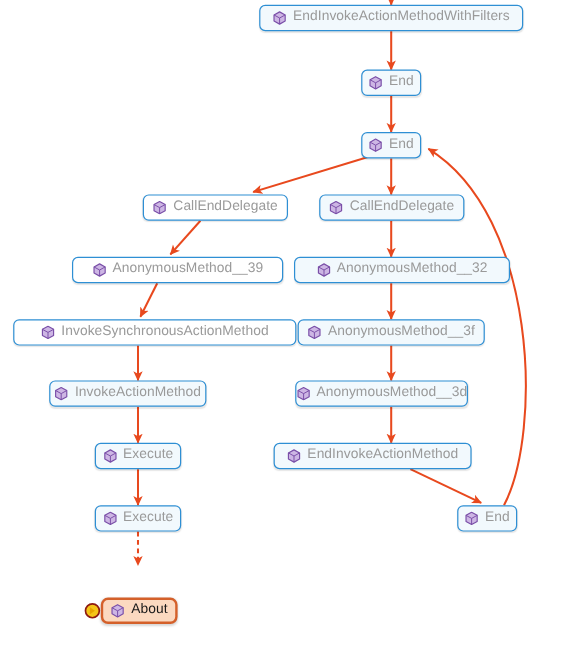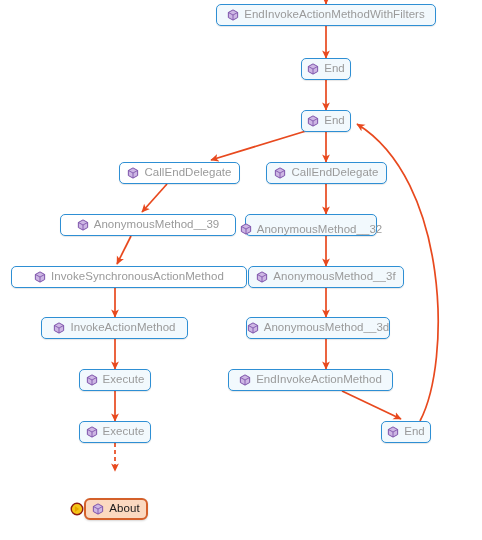--- a/index.html
+++ b/index.html
@@ -168,42 +168,42 @@
         </svg>
         <span class="label">CallEndDelegate</span>
       </div>
       <div class="node" style="left: 60px; top: 214px; width: 176px;">
         <svg class="cube-icon" viewBox="0 0 16 16" aria-hidden="true">
           <path d="M8 1.2 L14.2 4.6 L14.2 11.4 L8 14.8 L1.8 11.4 L1.8 4.6 Z" fill="#cdb6e4" stroke="#7A4FA8" stroke-width="1.3" stroke-linejoin="round"></path>
           <path d="M1.8 4.6 L8 8 L14.2 4.6 M8 8 L8 14.8" fill="none" stroke="#7A4FA8" stroke-width="1.1"></path>
         </svg>
         <span class="label">AnonymousMethod__39</span>
       </div>
-      <div class="node tint" style="left: 245px; top: 214px; width: 132px; align-items: flex-end;">
+      <div class="node tint" style="left: 245px; top: 214px; width: 180px;">
         <svg class="cube-icon" viewBox="0 0 16 16" aria-hidden="true">
           <path d="M8 1.2 L14.2 4.6 L14.2 11.4 L8 14.8 L1.8 11.4 L1.8 4.6 Z" fill="#cdb6e4" stroke="#7A4FA8" stroke-width="1.3" stroke-linejoin="round"></path>
           <path d="M1.8 4.6 L8 8 L14.2 4.6 M8 8 L8 14.8" fill="none" stroke="#7A4FA8" stroke-width="1.1"></path>
         </svg>
         <span class="label">AnonymousMethod__32</span>
       </div>
       <div class="node" style="left: 11px; top: 266px; width: 236px;">
         <svg class="cube-icon" viewBox="0 0 16 16" aria-hidden="true">
           <path d="M8 1.2 L14.2 4.6 L14.2 11.4 L8 14.8 L1.8 11.4 L1.8 4.6 Z" fill="#cdb6e4" stroke="#7A4FA8" stroke-width="1.3" stroke-linejoin="round"></path>
           <path d="M1.8 4.6 L8 8 L14.2 4.6 M8 8 L8 14.8" fill="none" stroke="#7A4FA8" stroke-width="1.1"></path>
         </svg>
         <span class="label">InvokeSynchronousActionMethod</span>
       </div>
       <div class="node tint" style="left: 248px; top: 266px; width: 156px;">
         <svg class="cube-icon" viewBox="0 0 16 16" aria-hidden="true">
           <path d="M8 1.2 L14.2 4.6 L14.2 11.4 L8 14.8 L1.8 11.4 L1.8 4.6 Z" fill="#cdb6e4" stroke="#7A4FA8" stroke-width="1.3" stroke-linejoin="round"></path>
           <path d="M1.8 4.6 L8 8 L14.2 4.6 M8 8 L8 14.8" fill="none" stroke="#7A4FA8" stroke-width="1.1"></path>
         </svg>
         <span class="label">AnonymousMethod__3f</span>
       </div>
-      <div class="node tint" style="left: 41px; top: 317px; width: 147px;">
+      <div class="node tint" style="left: 41px; top: 317px; width: 131px;">
         <svg class="cube-icon" viewBox="0 0 16 16" aria-hidden="true">
           <path d="M8 1.2 L14.2 4.6 L14.2 11.4 L8 14.8 L1.8 11.4 L1.8 4.6 Z" fill="#cdb6e4" stroke="#7A4FA8" stroke-width="1.3" stroke-linejoin="round"></path>
           <path d="M1.8 4.6 L8 8 L14.2 4.6 M8 8 L8 14.8" fill="none" stroke="#7A4FA8" stroke-width="1.1"></path>
         </svg>
         <span class="label">InvokeActionMethod</span>
       </div>
       <div class="node tint" style="left: 246px; top: 317px; width: 144px;">
         <svg class="cube-icon" viewBox="0 0 16 16" aria-hidden="true">
           <path d="M8 1.2 L14.2 4.6 L14.2 11.4 L8 14.8 L1.8 11.4 L1.8 4.6 Z" fill="#cdb6e4" stroke="#7A4FA8" stroke-width="1.3" stroke-linejoin="round"></path>
           <path d="M1.8 4.6 L8 8 L14.2 4.6 M8 8 L8 14.8" fill="none" stroke="#7A4FA8" stroke-width="1.1"></path>

